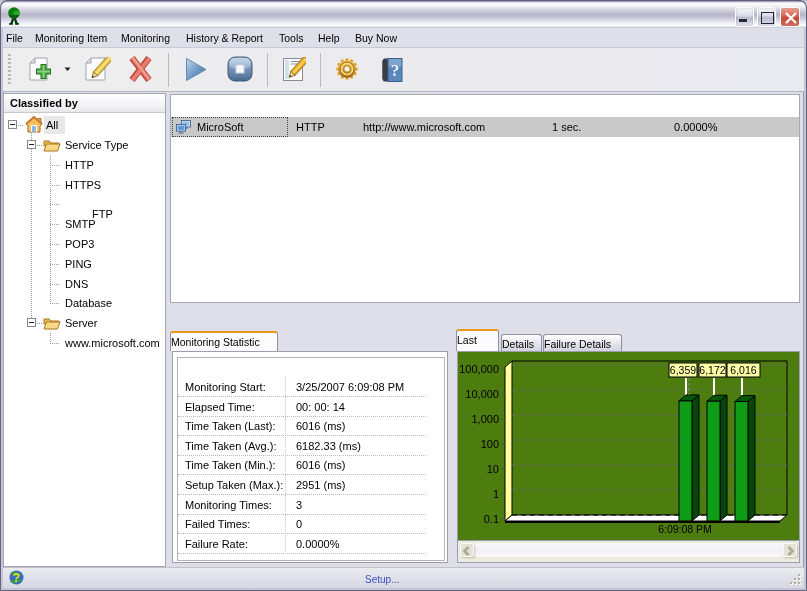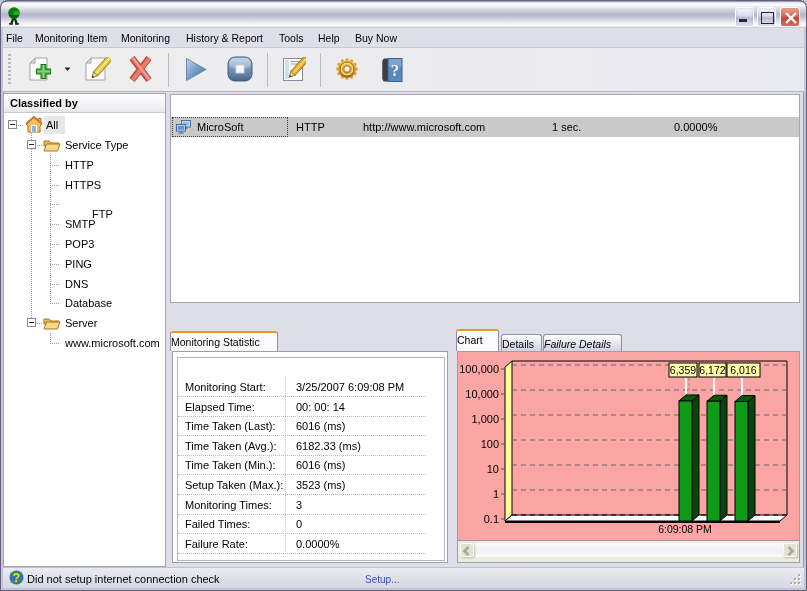--- a/index.html
+++ b/index.html
@@ -66,21 +66,21 @@
 
 #statspanel { left:172px; top:351px; width:276px; height:212px; background:#fff; border:1px solid #9d9db0; }
 #statstable { position:absolute; left:4px; top:5px; width:268px; height:204px; border:1px solid #b4b3c2; background:#fff; }
 #stats-head { position:absolute; left:0; top:0; width:266px; height:19px; background:linear-gradient(180deg,#ffffff,#f2f2f5 70%,#e9e9ec); border-bottom:1px solid #cccbd8; }
 #stats-filler { position:absolute; right:0; top:0; width:18px; height:18px; background:#dcdbe3; border-left:1px solid #b9b8c6; }
 .srow { position:absolute; left:0; width:248px; height:20px; border-bottom:1px dotted #b9b9c4;text-decoration:underline; }
 .srow .c1 { position:absolute; left:7px; top:4px; }
 .srow .c2 { position:absolute; left:118px; top:4px; }
 #stats-colsep { position:absolute; left:107px; top:0; width:1px; background-image:repeating-linear-gradient(180deg,#c4c3d0 0 1px, transparent 1px 2px); }
 
-#chartpanel { left:457px; top:351px; width:343px; height:212px; background:#fca5a5; border:1px solid #9d9db0; }
+#chartpanel { left:457px; top:351px; width:343px; height:212px; background:#4d7c0f; border:1px solid #9d9db0; }
 
 
 #sb-line { position:absolute; left:0px; top:188px; width:341px; height:1px; background:#9898a8; }
 #sb-strip { position:absolute; left:0px; top:189px; width:341px; height:21px; background:#ebebdf; }
 #hscroll { position:absolute; left:16px; top:191px; width:309px; height:14px; background:linear-gradient(180deg,#fafafc,#f0f0f5 50%,#fafafc); }
 .sbtn { position:absolute; top:191px; width:14px; height:14px; border:1px solid #fbfbf2; border-radius:2px; background:#e2e2d6; box-shadow:1px 1px 2px rgba(120,120,100,0.4); }
 .sbtn svg { position:absolute; left:0px; top:1px; }
 
 
 #statusbar { left:3px; top:567px; width:801px; height:21px; background:linear-gradient(180deg,#ebebf1,#dcdce6 70%,#d8d8e2); border-top:1px solid #c0c0ca; }
@@ -328,46 +328,46 @@
         <div class="srow" style="top: 77.8px;">
           <span class="c1">Time Taken (Avg.):</span>
           <span class="c2">6182.33 (ms)</span>
         </div>
         <div class="srow" style="top: 97.4px;">
           <span class="c1">Time Taken (Min.):</span>
           <span class="c2">6016 (ms)</span>
         </div>
         <div class="srow" style="top: 117px;">
           <span class="c1">Setup Taken (Max.):</span>
-          <span class="c2">3523 (ms)</span>
+          <span class="c2">2951 (ms)</span>
         </div>
         <div class="srow" style="top: 136.6px;">
           <span class="c1">Monitoring Times:</span>
           <span class="c2">3</span>
         </div>
         <div class="srow" style="top: 156.2px;">
           <span class="c1">Failed Times:</span>
           <span class="c2">0</span>
         </div>
         <div class="srow" style="top: 175.8px;">
           <span class="c1">Failure Rate:</span>
           <span class="c2">0.0000%</span>
         </div>
       </div>
     <div id="stats-colsep" style="top:19px;height:177px"></div>
   </div>
 </div>
 
 <div class="abs tab sel" style="left:456px;top:329px;width:43px;height:22px">
-    <span>Chart</span>
+    <span>Last</span>
   </div>
 <div class="abs tab" style="left:501px;top:334px;width:41px;height:17px;">
     <span>Details</span>
   </div>
-<div class="abs tab" style="left:543px;top:334px;width:79px;height:17px;font-style:italic;">
+<div class="abs tab" style="left:543px;top:334px;width:79px;height:17px;">
     <span>Failure Details</span>
   </div>
 <div class="abs" id="chartpanel">
   <svg id="chartsvg" width="341" height="190" viewBox="0 0 341 190" style="position:absolute;left:0;top:0">
       <polygon points="47,15 54,9 54,163 47,169" fill="#ffff9c" stroke="#000"></polygon>
       <polygon points="47,169 54,163 329,163 322,169" fill="#fff" stroke="#000"></polygon>
       <line x1="47" y1="170" x2="322" y2="170" stroke="#000" stroke-width="2"></line>
       <polyline points="54,9 329,9 329,163" fill="none" stroke="#000"></polyline>
       <line x1="54" y1="13" x2="329" y2="13" stroke="#666" stroke-dasharray="5,4"></line>
       <line x1="43" y1="17" x2="47" y2="17" stroke="#555"></line>
@@ -425,21 +425,20 @@
       </svg>
     </div>
   </div>
 
 <div class="abs" id="statusbar">
   <svg class="abs" style="left:6px;top:2px" width="15" height="15" viewBox="0 0 15 15">
     <circle cx="7.5" cy="7.5" r="7" fill="#3a6cc0"></circle>
     <path d="M2 4 q3 -2 5 0 t5 0 M2 11 q3 2 5 0 t5 0" stroke="#2e9e3e" stroke-width="2.5" fill="none"></path>
     <text x="7.5" y="12" font-size="12" font-weight="bold" fill="#f8e020" text-anchor="middle">?</text>
   </svg>
-  <span class="msg">Did not setup internet connection check</span>
   <span id="setup">Setup...</span>
   <div id="grip">
       <i style="left:8px;top:0"></i>
       <i style="left:4px;top:4px"></i>
       <i style="left:8px;top:4px"></i>
       <i style="left:0;top:8px"></i>
       <i style="left:4px;top:8px"></i>
       <i style="left:8px;top:8px"></i>
     </div>
 </div>

